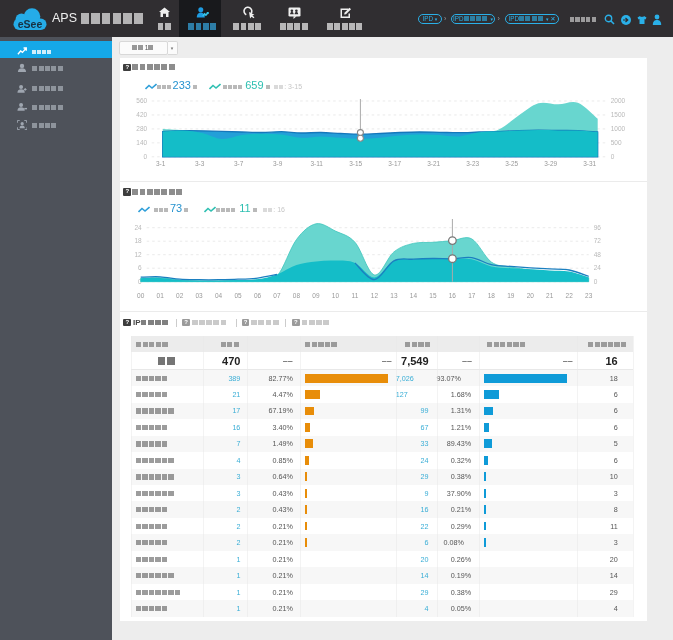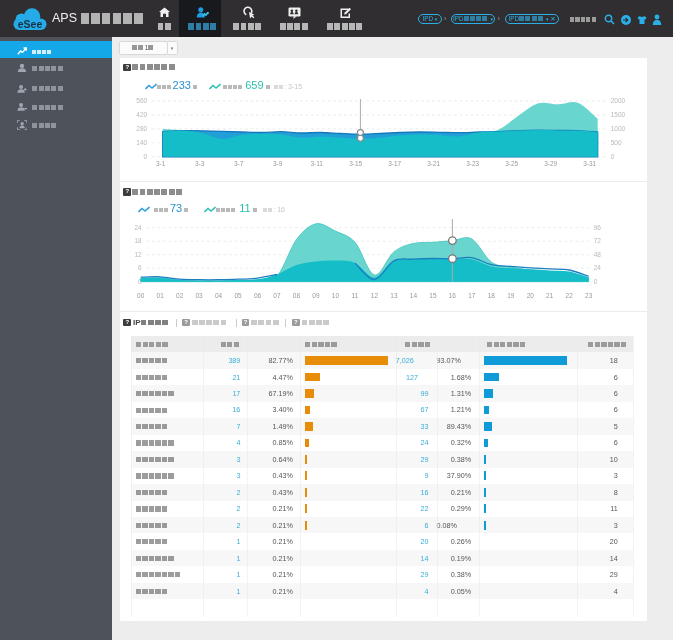--- a/index.html
+++ b/index.html
@@ -233,20 +233,30 @@
       </colgroup>
       <tbody>
         <tr style="height:16.5px;background:#ececec">
           <td style="padding-left:5px"><i style="display:inline-block;width:5.3px;height:5.3px;background:#666;opacity:0.6;margin-right:1.3px;vertical-align:-0.3px"></i><i style="display:inline-block;width:5.3px;height:5.3px;background:#666;opacity:0.6;margin-right:1.3px;vertical-align:-0.3px"></i><i style="display:inline-block;width:5.3px;height:5.3px;background:#666;opacity:0.6;margin-right:1.3px;vertical-align:-0.3px"></i><i style="display:inline-block;width:5.3px;height:5.3px;background:#666;opacity:0.6;margin-right:1.3px;vertical-align:-0.3px"></i><i style="display:inline-block;width:5.3px;height:5.3px;background:#666;opacity:0.6;margin-right:1.3px;vertical-align:-0.3px"></i></td>
           <td style="text-align:right;padding-right:7px"><i style="display:inline-block;width:5.3px;height:5.3px;background:#666;opacity:0.6;margin-right:1.3px;vertical-align:-0.3px"></i><i style="display:inline-block;width:5.3px;height:5.3px;background:#666;opacity:0.6;margin-right:1.3px;vertical-align:-0.3px"></i><i style="display:inline-block;width:5.3px;height:5.3px;background:#666;opacity:0.6;margin-right:1.3px;vertical-align:-0.3px"></i></td>
           <td colspan="2" style="text-align:center"><i style="display:inline-block;width:5.3px;height:5.3px;background:#666;opacity:0.6;margin-right:1.3px;vertical-align:-0.3px"></i><i style="display:inline-block;width:5.3px;height:5.3px;background:#666;opacity:0.6;margin-right:1.3px;vertical-align:-0.3px"></i><i style="display:inline-block;width:5.3px;height:5.3px;background:#666;opacity:0.6;margin-right:1.3px;vertical-align:-0.3px"></i><i style="display:inline-block;width:5.3px;height:5.3px;background:#666;opacity:0.6;margin-right:1.3px;vertical-align:-0.3px"></i><i style="display:inline-block;width:5.3px;height:5.3px;background:#666;opacity:0.6;margin-right:1.3px;vertical-align:-0.3px"></i></td>
           <td style="text-align:right;padding-right:5px"><i style="display:inline-block;width:5.3px;height:5.3px;background:#666;opacity:0.6;margin-right:1.3px;vertical-align:-0.3px"></i><i style="display:inline-block;width:5.3px;height:5.3px;background:#666;opacity:0.6;margin-right:1.3px;vertical-align:-0.3px"></i><i style="display:inline-block;width:5.3px;height:5.3px;background:#666;opacity:0.6;margin-right:1.3px;vertical-align:-0.3px"></i><i style="display:inline-block;width:5.3px;height:5.3px;background:#666;opacity:0.6;margin-right:1.3px;vertical-align:-0.3px"></i></td>
           <td colspan="2" style="text-align:center"><i style="display:inline-block;width:5.3px;height:5.3px;background:#666;opacity:0.6;margin-right:1.3px;vertical-align:-0.3px"></i><i style="display:inline-block;width:5.3px;height:5.3px;background:#666;opacity:0.6;margin-right:1.3px;vertical-align:-0.3px"></i><i style="display:inline-block;width:5.3px;height:5.3px;background:#666;opacity:0.6;margin-right:1.3px;vertical-align:-0.3px"></i><i style="display:inline-block;width:5.3px;height:5.3px;background:#666;opacity:0.6;margin-right:1.3px;vertical-align:-0.3px"></i><i style="display:inline-block;width:5.3px;height:5.3px;background:#666;opacity:0.6;margin-right:1.3px;vertical-align:-0.3px"></i><i style="display:inline-block;width:5.3px;height:5.3px;background:#666;opacity:0.6;margin-right:1.3px;vertical-align:-0.3px"></i></td>
           <td style="text-align:right;padding-right:5px"><i style="display:inline-block;width:5.3px;height:5.3px;background:#666;opacity:0.6;margin-right:1.3px;vertical-align:-0.3px"></i><i style="display:inline-block;width:5.3px;height:5.3px;background:#666;opacity:0.6;margin-right:1.3px;vertical-align:-0.3px"></i><i style="display:inline-block;width:5.3px;height:5.3px;background:#666;opacity:0.6;margin-right:1.3px;vertical-align:-0.3px"></i><i style="display:inline-block;width:5.3px;height:5.3px;background:#666;opacity:0.6;margin-right:1.3px;vertical-align:-0.3px"></i><i style="display:inline-block;width:5.3px;height:5.3px;background:#666;opacity:0.6;margin-right:1.3px;vertical-align:-0.3px"></i><i style="display:inline-block;width:5.3px;height:5.3px;background:#666;opacity:0.6;margin-right:1.3px;vertical-align:-0.3px"></i></td>
         </tr>
+        <tr style="height:17.4px;border-bottom:1px solid #e8e8e8">
+          <td style="text-align:center;font-size:10px;font-weight:bold;color:#333"><i style="display:inline-block;width:7.6px;height:7.6px;background:#333;opacity:0.68;margin-right:1.9px;vertical-align:-0.5px"></i><i style="display:inline-block;width:7.6px;height:7.6px;background:#333;opacity:0.68;margin-right:1.9px;vertical-align:-0.5px"></i></td>
+          <td style="text-align:right;padding-right:7px;font-size:11px;font-weight:bold;color:#222">470</td>
+          <td style="text-align:right;padding-right:7px;font-size:9px;font-weight:bold;color:#777">––</td>
+          <td style="text-align:right;padding-right:4px;font-size:9px;font-weight:bold;color:#777">––</td>
+          <td style="text-align:right;padding-right:8px;font-size:11px;font-weight:bold;color:#222">7,549</td>
+          <td style="text-align:right;padding-right:7px;font-size:9px;font-weight:bold;color:#777">––</td>
+          <td style="text-align:right;padding-right:4px;font-size:9px;font-weight:bold;color:#777">––</td>
+          <td style="text-align:right;padding-right:15px;font-size:11px;font-weight:bold;color:#222">16</td>
+        </tr>
         <tr style="height:16.47px;background:#f7f7f7">
           <td style="padding-left:5px;white-space:nowrap"><i style="display:inline-block;width:5.2px;height:5.2px;background:#555;opacity:0.58;margin-right:1.3px;vertical-align:-0.3px"></i><i style="display:inline-block;width:5.2px;height:5.2px;background:#555;opacity:0.58;margin-right:1.3px;vertical-align:-0.3px"></i><i style="display:inline-block;width:5.2px;height:5.2px;background:#555;opacity:0.58;margin-right:1.3px;vertical-align:-0.3px"></i><i style="display:inline-block;width:5.2px;height:5.2px;background:#555;opacity:0.58;margin-right:1.3px;vertical-align:-0.3px"></i><i style="display:inline-block;width:5.2px;height:5.2px;background:#555;opacity:0.58;margin-right:1.3px;vertical-align:-0.3px"></i></td>
           <td style="text-align:right;padding-right:7px;color:#3aaed6">389</td>
           <td style="text-align:right;padding-right:7px">82.77%</td>
           <td>
             <div style="margin-left:5px;width:82.8px;height:8.7px;background:#e88d09"></div>
           </td>
           <td style="text-align:left;padding-right:8px;color:#3aaed6">7,026</td>
           <td style="text-align:left;padding-right:8px">93.07%</td>
           <td>
@@ -254,21 +264,21 @@
           </td>
           <td style="text-align:right;padding-right:15px">18</td>
         </tr>
         <tr style="height:16.47px;background:#fff">
           <td style="padding-left:5px;white-space:nowrap"><i style="display:inline-block;width:5.2px;height:5.2px;background:#555;opacity:0.58;margin-right:1.3px;vertical-align:-0.3px"></i><i style="display:inline-block;width:5.2px;height:5.2px;background:#555;opacity:0.58;margin-right:1.3px;vertical-align:-0.3px"></i><i style="display:inline-block;width:5.2px;height:5.2px;background:#555;opacity:0.58;margin-right:1.3px;vertical-align:-0.3px"></i><i style="display:inline-block;width:5.2px;height:5.2px;background:#555;opacity:0.58;margin-right:1.3px;vertical-align:-0.3px"></i><i style="display:inline-block;width:5.2px;height:5.2px;background:#555;opacity:0.58;margin-right:1.3px;vertical-align:-0.3px"></i></td>
           <td style="text-align:right;padding-right:7px;color:#3aaed6">21</td>
           <td style="text-align:right;padding-right:7px">4.47%</td>
           <td>
             <div style="margin-left:5px;width:15.4px;height:8.7px;background:#e88d09"></div>
           </td>
-          <td style="text-align:center;padding-right:8px;color:#3aaed6">127</td>
+          <td style="text-align:left;padding-right:8px;color:#3aaed6">127</td>
           <td style="text-align:right;padding-right:8px">1.68%</td>
           <td>
             <div style="margin-left:5px;width:14.6px;height:8.7px;background:#0f9bd8"></div>
           </td>
           <td style="text-align:right;padding-right:15px">6</td>
         </tr>
         <tr style="height:16.47px;background:#f7f7f7">
           <td style="padding-left:5px;white-space:nowrap"><i style="display:inline-block;width:5.2px;height:5.2px;background:#555;opacity:0.58;margin-right:1.3px;vertical-align:-0.3px"></i><i style="display:inline-block;width:5.2px;height:5.2px;background:#555;opacity:0.58;margin-right:1.3px;vertical-align:-0.3px"></i><i style="display:inline-block;width:5.2px;height:5.2px;background:#555;opacity:0.58;margin-right:1.3px;vertical-align:-0.3px"></i><i style="display:inline-block;width:5.2px;height:5.2px;background:#555;opacity:0.58;margin-right:1.3px;vertical-align:-0.3px"></i><i style="display:inline-block;width:5.2px;height:5.2px;background:#555;opacity:0.58;margin-right:1.3px;vertical-align:-0.3px"></i><i style="display:inline-block;width:5.2px;height:5.2px;background:#555;opacity:0.58;margin-right:1.3px;vertical-align:-0.3px"></i></td>
           <td style="text-align:right;padding-right:7px;color:#3aaed6">17</td>
           <td style="text-align:right;padding-right:7px">67.19%</td>
@@ -381,21 +391,21 @@
           <td style="text-align:right;padding-right:15px">11</td>
         </tr>
         <tr style="height:16.47px;background:#f7f7f7">
           <td style="padding-left:5px;white-space:nowrap"><i style="display:inline-block;width:5.2px;height:5.2px;background:#555;opacity:0.58;margin-right:1.3px;vertical-align:-0.3px"></i><i style="display:inline-block;width:5.2px;height:5.2px;background:#555;opacity:0.58;margin-right:1.3px;vertical-align:-0.3px"></i><i style="display:inline-block;width:5.2px;height:5.2px;background:#555;opacity:0.58;margin-right:1.3px;vertical-align:-0.3px"></i><i style="display:inline-block;width:5.2px;height:5.2px;background:#555;opacity:0.58;margin-right:1.3px;vertical-align:-0.3px"></i><i style="display:inline-block;width:5.2px;height:5.2px;background:#555;opacity:0.58;margin-right:1.3px;vertical-align:-0.3px"></i></td>
           <td style="text-align:right;padding-right:7px;color:#3aaed6">2</td>
           <td style="text-align:right;padding-right:7px">0.21%</td>
           <td>
             <div style="margin-left:5px;width:2.0px;height:8.7px;background:#e88d09"></div>
           </td>
           <td style="text-align:right;padding-right:8px;color:#3aaed6">6</td>
-          <td style="text-align:left;padding-right:8px">0.08%</td>
+          <td style="text-align:center;padding-right:8px">0.08%</td>
           <td>
             <div style="margin-left:5px;width:1.8px;height:8.7px;background:#0f9bd8"></div>
           </td>
           <td style="text-align:right;padding-right:15px">3</td>
         </tr>
         <tr style="height:16.47px;background:#fff">
           <td style="padding-left:5px;white-space:nowrap"><i style="display:inline-block;width:5.2px;height:5.2px;background:#555;opacity:0.58;margin-right:1.3px;vertical-align:-0.3px"></i><i style="display:inline-block;width:5.2px;height:5.2px;background:#555;opacity:0.58;margin-right:1.3px;vertical-align:-0.3px"></i><i style="display:inline-block;width:5.2px;height:5.2px;background:#555;opacity:0.58;margin-right:1.3px;vertical-align:-0.3px"></i><i style="display:inline-block;width:5.2px;height:5.2px;background:#555;opacity:0.58;margin-right:1.3px;vertical-align:-0.3px"></i><i style="display:inline-block;width:5.2px;height:5.2px;background:#555;opacity:0.58;margin-right:1.3px;vertical-align:-0.3px"></i></td>
           <td style="text-align:right;padding-right:7px;color:#3aaed6">1</td>
           <td style="text-align:right;padding-right:7px">0.21%</td>
           <td></td>

